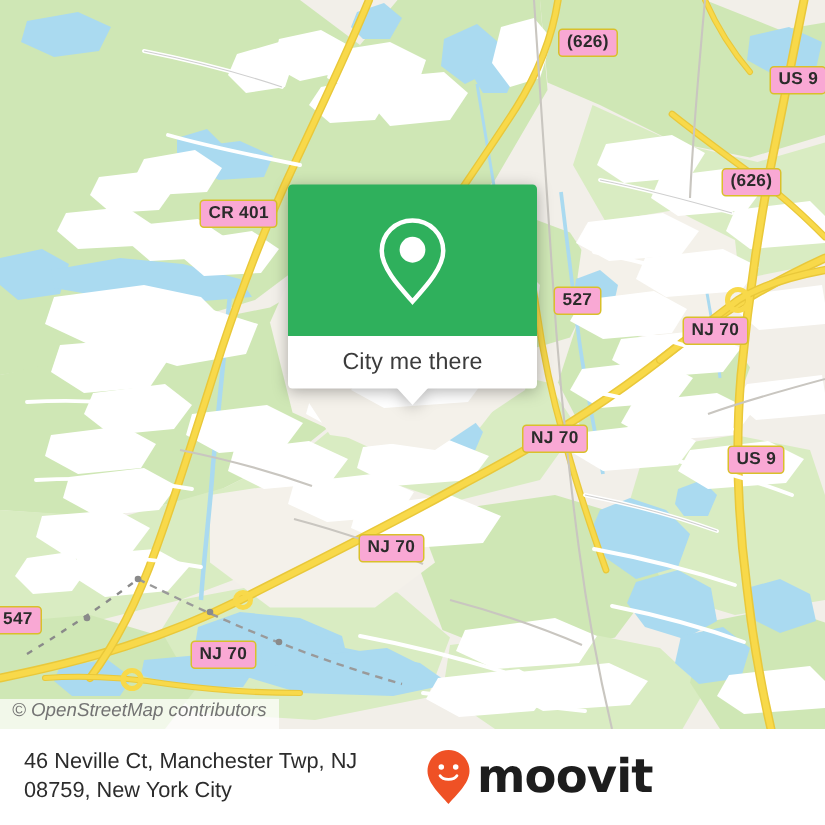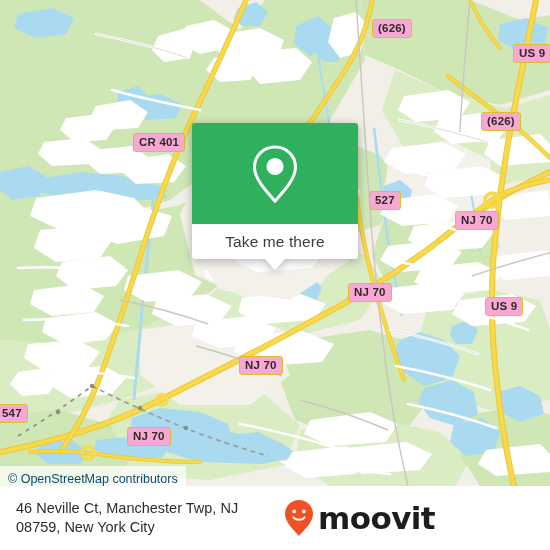--- a/index.html
+++ b/index.html
@@ -116,25 +116,26 @@
 
   
   #attribution {
     position: absolute;
     left: 0;
     top: 466px;
     height: 20px;
     padding: 0 8px 0 8px;
     background: rgba(255,255,255,0.72);
     display: flex;
-    align-items: flex-end;
-    color: #0c4a6e;
+    align-items: flex-start;
+    color: #737373;
     font-family: "Liberation Sans", sans-serif;
     font-size: 12.5px;
     white-space: nowrap;
+    font-style: italic;
   }
 
   
   #footer {
     position: absolute;
     left: 0;
     top: 486px;
     width: 443px;
     height: 64px;
     background: #ffffff;
@@ -381,21 +382,21 @@
     <div id="callout">
       <div id="callout-green">
         <div id="pin-icon-wrap">
           <svg width="52" height="62" viewBox="0 0 52 62" aria-hidden="true">
             <path d="M26 4 C 14.5 4 5.5 13 5.5 24.2 C 5.5 36 18 49 26 58 C 34 49 46.5 36 46.5 24.2 C 46.5 13 37.5 4 26 4 Z" fill="none" stroke="#ffffff" stroke-width="3"></path>
             <circle cx="26" cy="23.5" r="8.6" fill="#ffffff"></circle>
           </svg>
         </div>
       </div>
       <div id="callout-white">
-        <span id="callout-label">Take me there</span>
+        <span id="callout-label">City me there</span>
       </div>
       <div id="callout-tail"></div>
     </div>
 
     <div id="attribution">
       <span>© OpenStreetMap contributors</span>
     </div>
   </div>
 
   <div id="footer">

